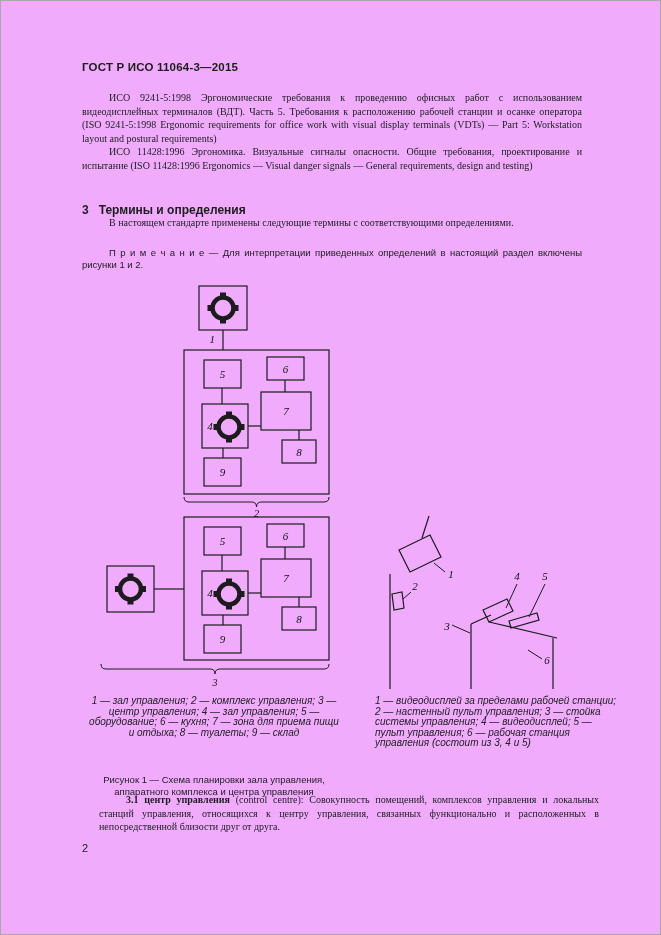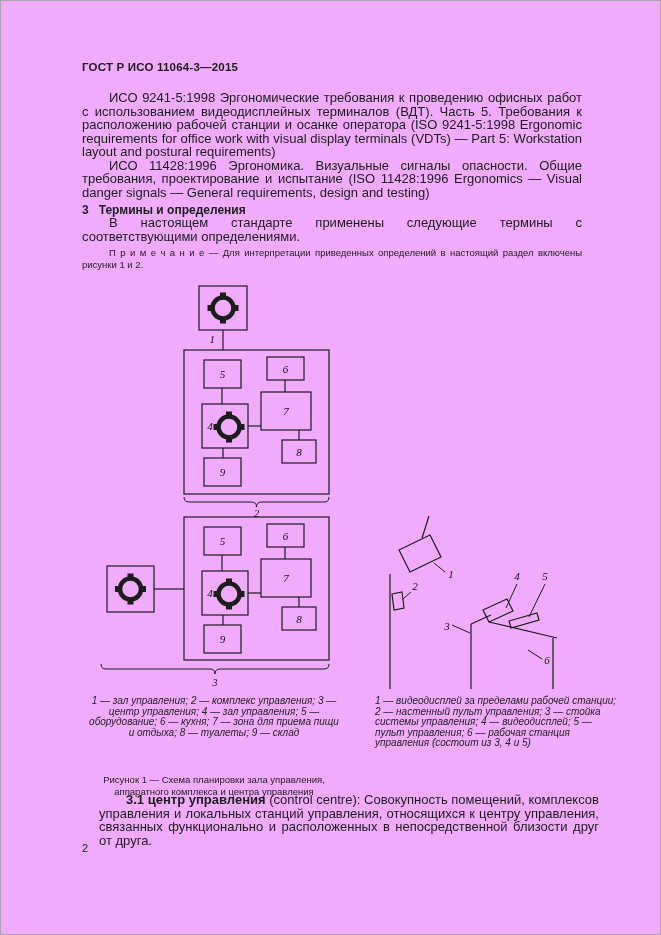--- a/index.html
+++ b/index.html
@@ -17,21 +17,21 @@
     background: #f0abfc;
     border: 1px solid #a8a8a8;
     overflow: hidden;
   }
   .abs { position: absolute; }
   .header {
     left: 81px; top: 60px;
     font-size: 11.5px; font-weight: 700; letter-spacing: 0.2px;
   }
   .body-text {
-    font-size: 13px; line-height: 13.5px; text-align: justify;
+    font-size: 10px; line-height: 13.5px; text-align: justify; font-family: Liberation Serif, serif;
   }
   p { margin: 0; }
   .ind { text-indent: 27px; }
   .refs { left: 81px; top: 90px; width: 500px; }
   .sec-heading { left: 81px; top: 202px; font-size: 12px; font-weight: 700; }
   .sec-heading .sec-title { margin-left: 10px; margin-top: 34px; }
   .intro { left: 81px; top: 215px; width: 500px; }
   .note {
     left: 81px; top: 246px; width: 500px;
     font-size: 9.5px; line-height: 11.5px; text-align: justify; text-indent: 27px;

